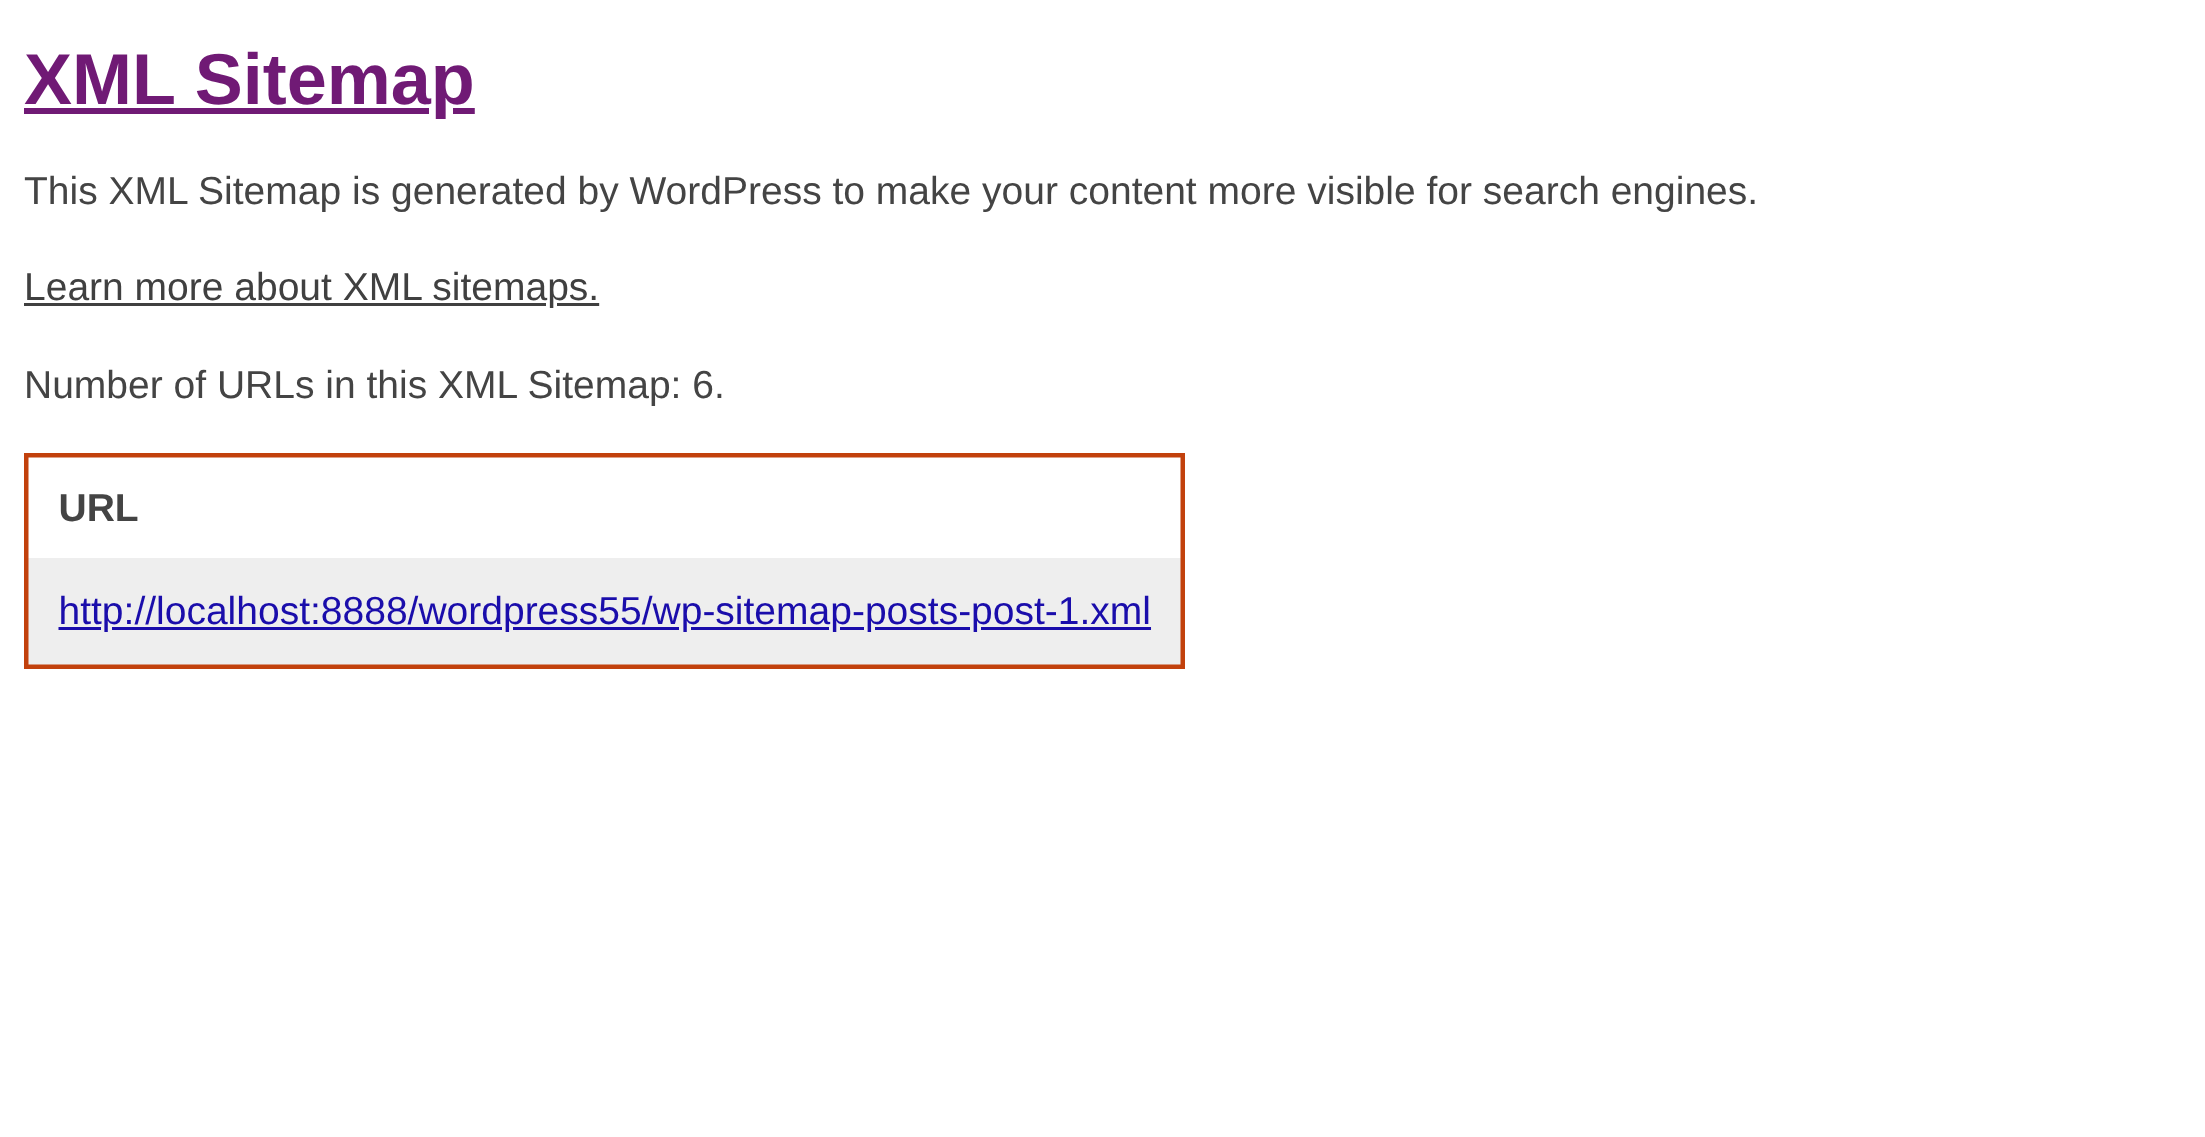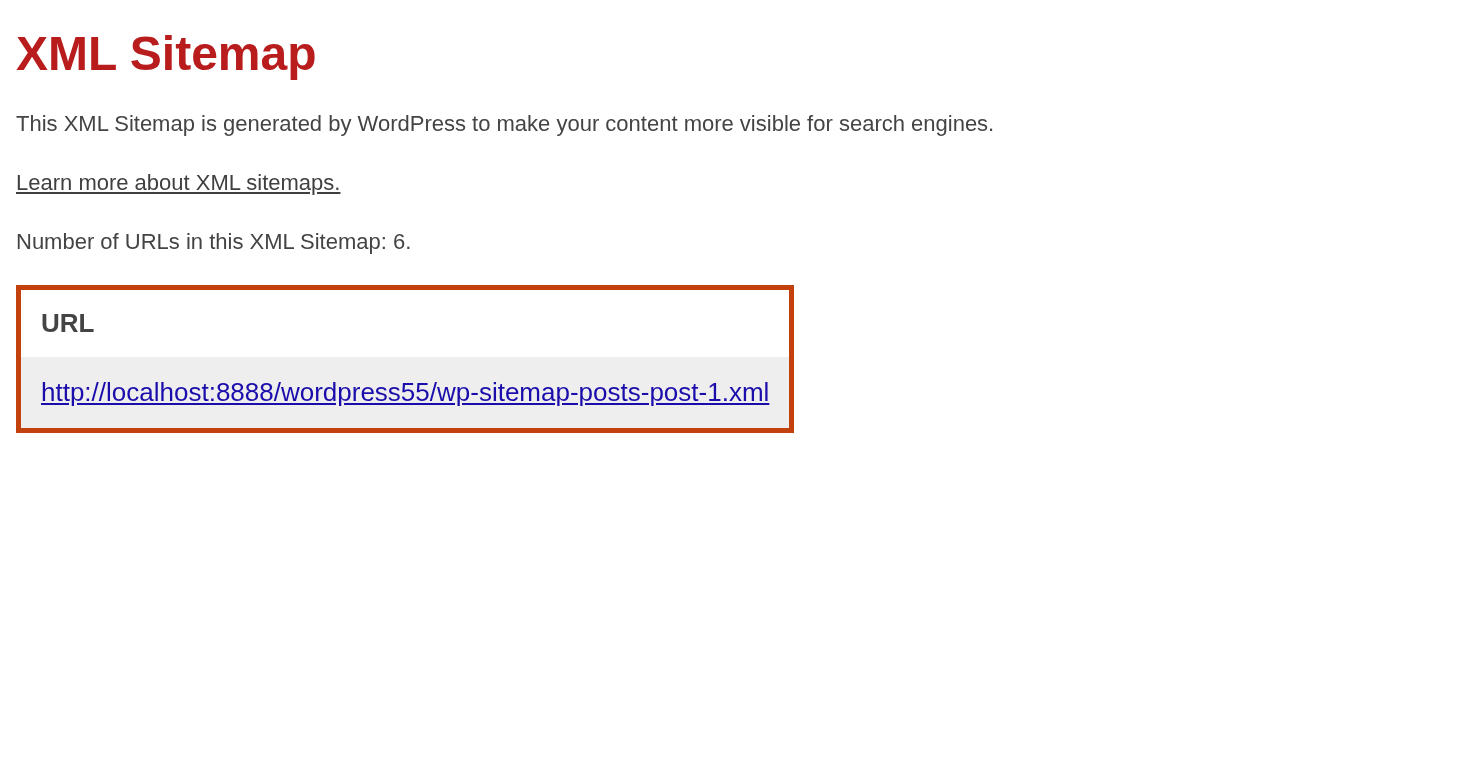--- a/index.html
+++ b/index.html
@@ -8,36 +8,37 @@
     body {
       font-family: -apple-system, BlinkMacSystemFont, "Segoe UI", Helvetica, Arial, sans-serif;
       margin: 0;
       padding: 16px;
       color: #444;
       background: #fff;
     }
     h1 {
       font-size: 48px;
       font-weight: 700;
-      color: #b91c1c;
+      color: #701a75;
       margin: 10px 0 14px 0;
+      text-decoration: underline;
     }
     p {
-      font-size: 22px;
+      font-size: 26px;
       color: #444;
       margin: 28px 0;
       line-height: 1.4;
     }
     a {
       color: #404040;
       text-decoration: underline;
     }
     table {
       border-collapse: collapse;
-      border: 5px solid #c2410c;
+      border: 3px solid #c2410c;
       margin-top: 4px;
     }
     th {
       text-align: left;
       font-size: 26px;
       font-weight: 700;
       color: #444;
       padding: 18px 20px;
       background: #fff;
     }

